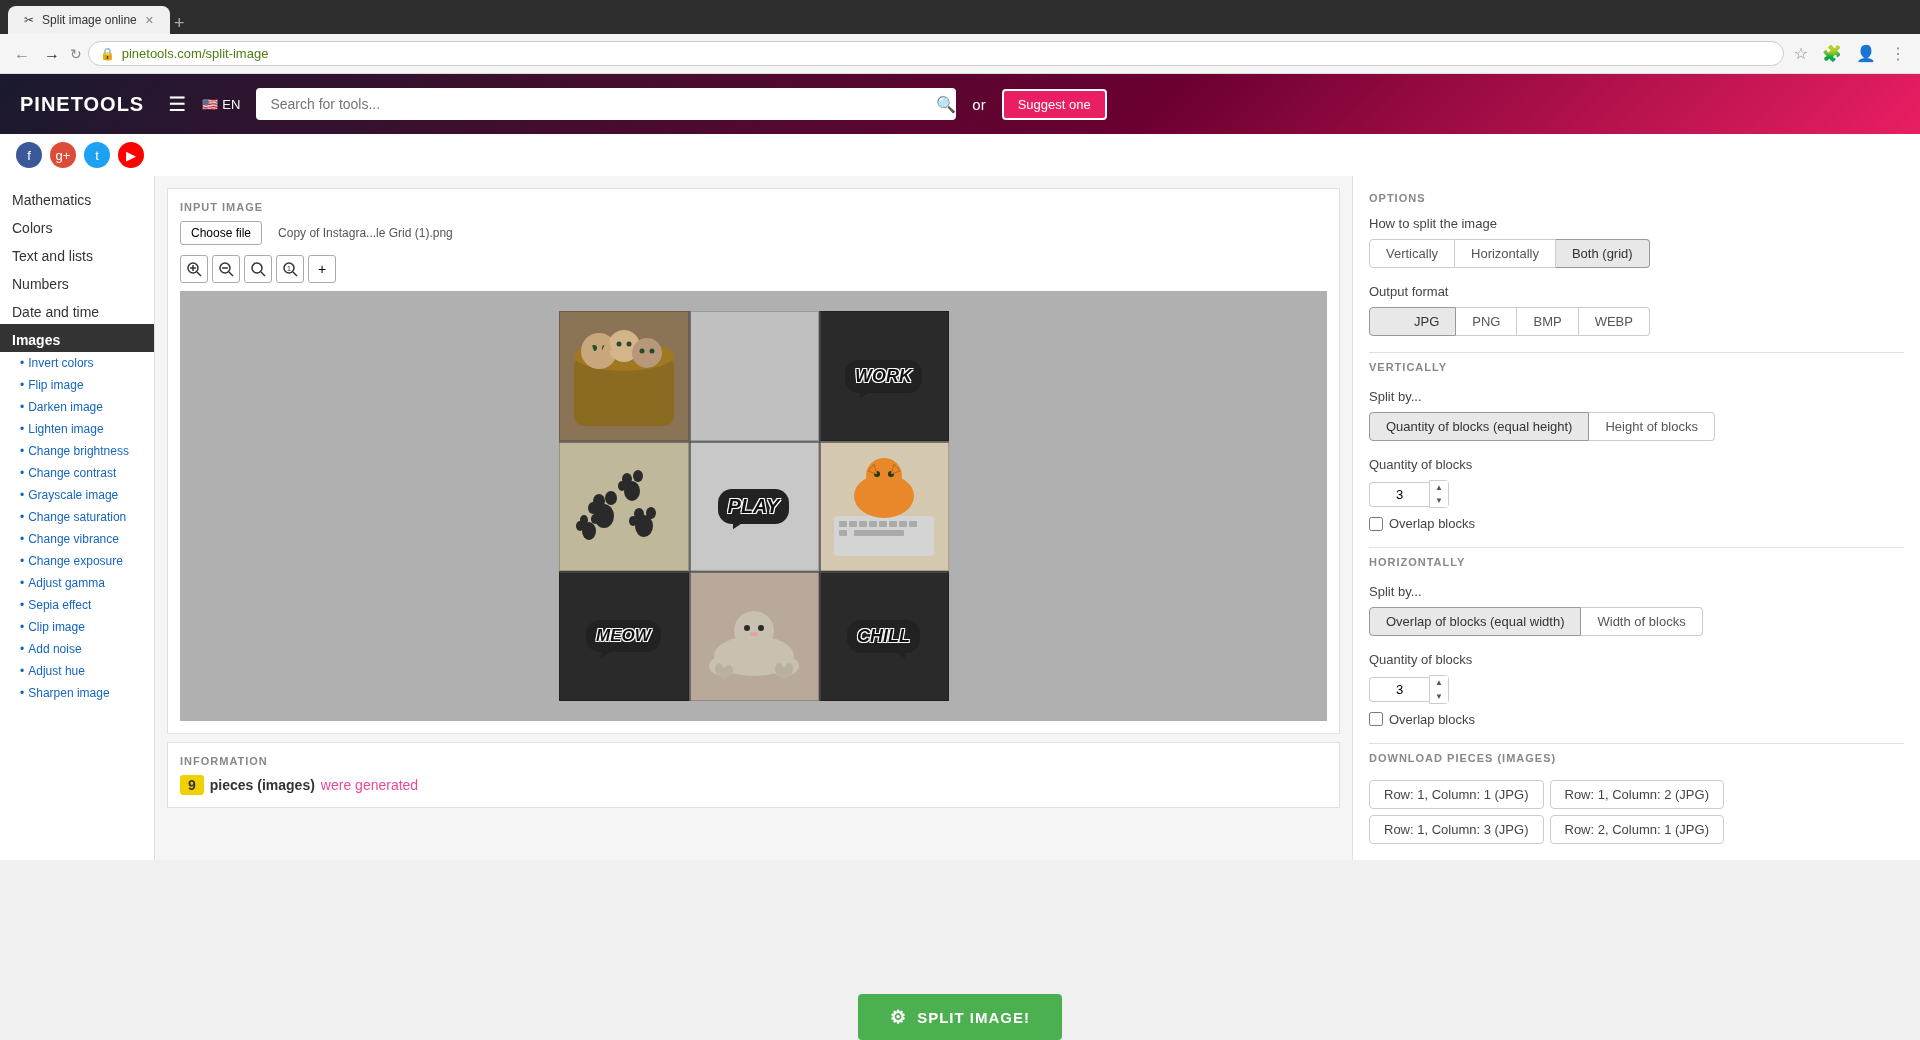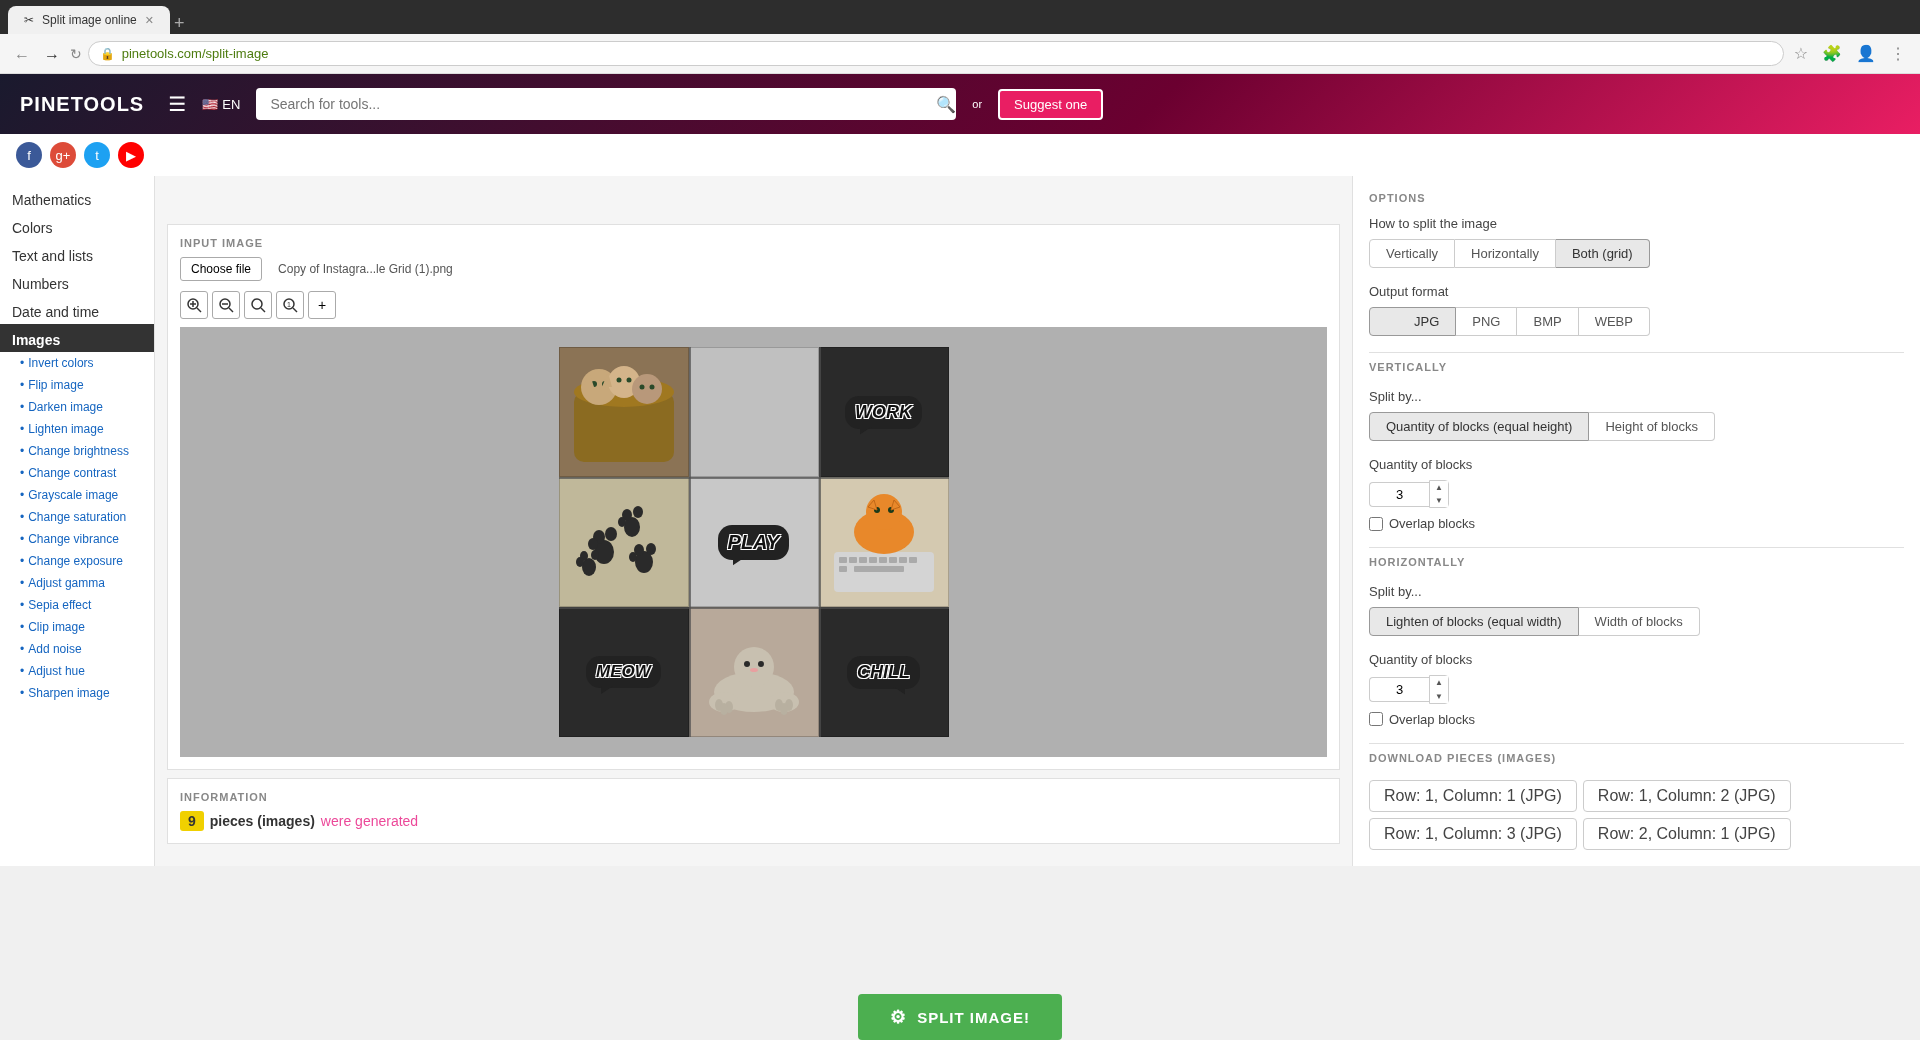--- a/index.html
+++ b/index.html
@@ -80,21 +80,21 @@
       flex: 1;
       max-width: 700px;
       border: none;
       border-radius: 4px;
       padding: 8px 14px;
       font-size: 14px;
       background: white;
       color: #888;
     }
     .search-icon-btn { background: none; border: none; color: white; cursor: pointer; font-size: 16px; margin-left: -36px; }
-    .or-text { color: white; font-size: 11px; }
+    .or-text { color: white; font-size: 15px; }
     .suggest-btn {
       background: #e91e63;
       color: white;
       border: 2px solid white;
       border-radius: 4px;
       padding: 6px 14px;
       font-size: 13px;
       cursor: pointer;
       white-space: nowrap;
     }
@@ -311,21 +311,21 @@
       font-size: 13px;
       color: #444;
     }
     .overlap-check { width: 14px; height: 14px; cursor: pointer; }
     .download-row { display: flex; flex-wrap: wrap; gap: 6px; margin-top: 8px; }
     .download-btn {
       background: white;
       border: 1px solid #ccc;
       border-radius: 4px;
       padding: 6px 14px;
-      font-size: 16px;
+      font-size: 13px;
       cursor: pointer;
       color: #444;
     }
 
     
     .split-btn-bar {
       position: fixed;
       bottom: 0;
       left: 50%;
       transform: translateX(-50%);
@@ -392,21 +392,21 @@
       z-index: 5;
     }
     .grid-line-h {
       position: absolute;
       left: 0; right: 0;
       height: 2px;
       background: rgba(80,80,80,0.7);
       z-index: 5;
     }
 
-    .content-top { background: white; padding: 12px; border: 1px solid #e0e0e0; margin-bottom: 8px; margin-top: 36px; }
+    .content-top { background: white; padding: 12px; border: 1px solid #e0e0e0; margin-bottom: 8px; }
     .main-container { display: flex; flex: 1; overflow: hidden; }
   </style>
 </head>
 <body>
 
 <div class="tab-bar">
   <div class="tab">
     <span class="tab-icon">✂</span>
     <span>Split image online</span>
     <span class="tab-close">✕</span>
@@ -698,21 +698,21 @@
         <input type="checkbox" class="overlap-check" style="">
         <span>Overlap blocks</span>
       </div>
     </div>
 
     <div class="subsection-title">HORIZONTALLY</div>
 
     <div class="option-group">
       <div class="option-label">Split by...</div>
       <div class="toggle-group">
-        <button class="toggle-btn active">Lighten of blocks (equal width)</button>
+        <button class="toggle-btn active">Overlap of blocks (equal width)</button>
         <button class="toggle-btn">Width of blocks</button>
       </div>
     </div>
 
     <div class="option-group">
       <div class="option-label">Quantity of blocks</div>
       <div class="quantity-input-row">
         <input type="text" class="qty-input" value="3" style="">
         <div class="qty-arrows">
           <button class="qty-arrow">▲</button>

